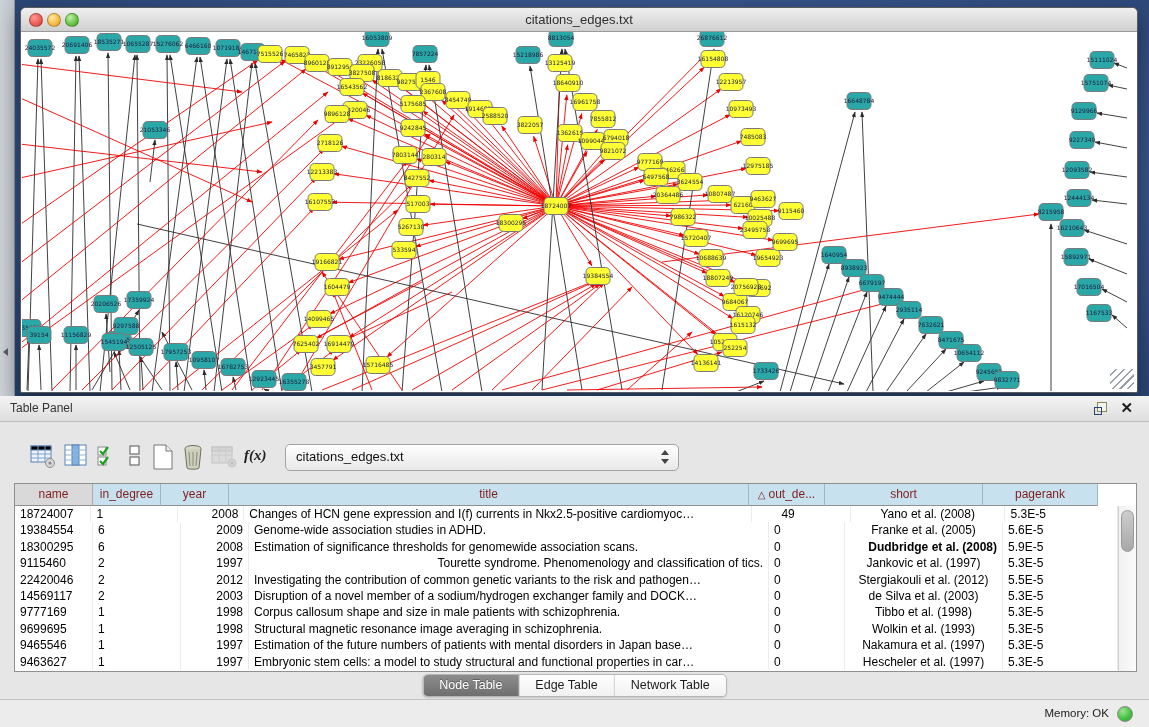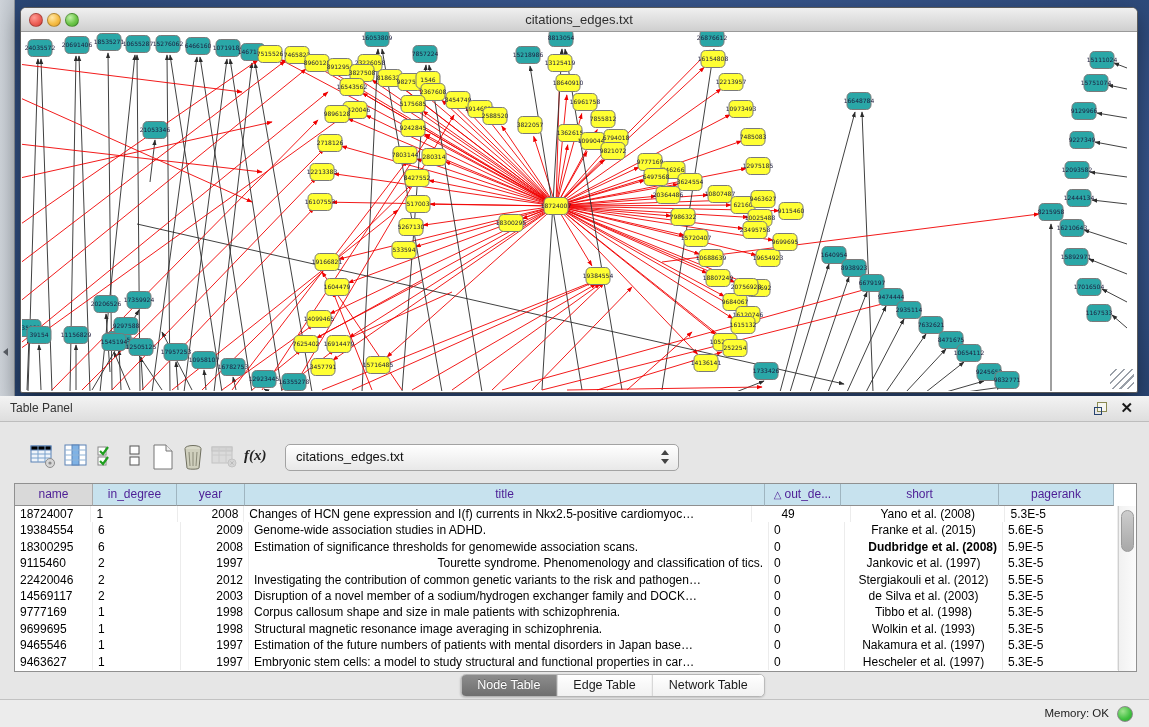--- a/index.html
+++ b/index.html
@@ -50,37 +50,37 @@
   .combo-text{position:absolute;left:10px;top:4px;font-size:13px;color:#111;}
   .combo-arrows{position:absolute;right:9px;top:4px;width:9px;height:16px;}
   .combo-arrows .up{position:absolute;left:1px;top:1px;width:0;height:0;
       border-left:4px solid transparent;border-right:4px solid transparent;border-bottom:5px solid #444;}
   .combo-arrows .dn{position:absolute;left:1px;bottom:1px;width:0;height:0;
       border-left:4px solid transparent;border-right:4px solid transparent;border-top:5px solid #444;}
 
   .table-wrap{position:absolute;left:14px;top:87px;width:1121px;height:187px;background:#fff;
               border:1px solid #909090;overflow:hidden;}
   .thead{position:absolute;left:0;top:0;width:1103px;height:22px;display:flex;}
-  .th{box-sizing:border-box;height:22px;line-height:21px;text-align:center;font-size:12px;color:#4c1d95;
+  .th{box-sizing:border-box;height:22px;line-height:21px;text-align:center;font-size:12px;color:#7f1d1d;
       background:#c7e2ee;border-right:1px solid #9fb5c0;border-bottom:1px solid #8f8f8f;overflow:hidden;white-space:nowrap;}
   .th.gray{background:#d9d9d9;border-right:1px solid #aaa;}
   .sort-tri{font-size:10px;margin-right:3px;}
   .tbody{position:absolute;left:0;top:22px;width:1103px;height:165px;overflow:hidden;}
   .tr{display:flex;height:16.4px;}
   .td{box-sizing:border-box;font-size:12px;line-height:16.4px;color:#000;white-space:nowrap;overflow:hidden;
       border-right:1px solid #ececec;padding:0 5px;}
   .vscroll{position:absolute;right:0;top:22px;width:17px;bottom:0;background:linear-gradient(to right,#f1f1f1,#fbfbfb);
            border-left:1px solid #cfcfcf;}
   .vthumb{position:absolute;left:2px;top:4px;width:11px;height:40px;border-radius:7px;
           background:linear-gradient(#cdcdcd,#a8a8a8);border:1px solid #9a9a9a;}
 
   .tabstrip{position:absolute;left:0;top:276px;width:100%;height:27px;}
   .seg-group{position:absolute;left:50%;top:2px;transform:translateX(-50%);display:flex;
              border:1px solid #b5b5b5;border-radius:5px;overflow:hidden;background:#fcfcfc;
-             box-shadow:0 1px 2px rgba(0,0,0,.15);margin-left:38px;}
+             box-shadow:0 1px 2px rgba(0,0,0,.15);}
   .seg{padding:0 16px;height:21px;line-height:21px;font-size:12.5px;color:#1c1c1c;
        background:linear-gradient(#ffffff,#f1f1f1);border-right:1px solid #c9c9c9;}
   .seg:last-child{border-right:none;}
   .seg.sel{background:linear-gradient(#8d8d8d,#6e6e6e);color:#fff;text-shadow:0 -1px 0 rgba(0,0,0,.3);}
 
   .statusbar{position:absolute;left:0;top:699px;width:1149px;height:28px;background:#ececec;
              border-top:1px solid #c2c2c2;}
   .mem-label{position:absolute;right:40px;top:7px;font-size:11.5px;color:#222;}
   .mem-dot{position:absolute;right:16px;top:6px;width:14px;height:14px;border-radius:50%;
            background:radial-gradient(circle at 35% 30%,#9fe48f,#3fbf3f 60%,#2da22d);border:1px solid #8a8a8a;}
@@ -868,21 +868,21 @@
       <span class="combo-arrows">
           <span class="up"></span>
           <span class="dn"></span>
         </span>
     </div>
   </div>
 
   <div class="table-wrap">
     <div class="thead" id="thead">
         <div class="th gray" style="width: 78px;">name</div>
-        <div class="th" style="width: 84px;">in_degree</div>
+        <div class="th" style="width: 68px;">in_degree</div>
         <div class="th" style="width: 68px;">year</div>
         <div class="th" style="width: 520px;">title</div>
         <div class="th" style="width: 76px;"><span class="sort-tri">△</span>out_de...</div>
         <div class="th" style="width: 158px;">short</div>
         <div class="th" style="width: 115px;">pagerank</div>
       </div>
     <div class="tbody" id="tbody">
         <div class="tr">
           <div class="td" style="width: 78px; text-align: left;">18724007</div>
           <div class="td" style="width: 88px; text-align: left;">1</div>
@@ -891,21 +891,21 @@
           <div class="td" style="width: 76px; text-align: left; margin-left: 24px;">49</div>
           <div class="td" style="width: 158px; text-align: center;">Yano et al. (2008)</div>
           <div class="td" style="width: 115px; text-align: left;">5.3E-5</div>
         </div>
         <div class="tr">
           <div class="td" style="width: 78px; text-align: left;">19384554</div>
           <div class="td" style="width: 88px; text-align: left;">6</div>
           <div class="td" style="width: 68px; text-align: right;">2009</div>
           <div class="td" style="width: 520px; text-align: left;">Genome-wide association studies in ADHD.</div>
           <div class="td" style="width: 76px; text-align: left;">0</div>
-          <div class="td" style="width: 158px; text-align: center;">Franke et al. (2015)</div>
+          <div class="td" style="width: 158px; text-align: center;">Franke et al. (2005)</div>
           <div class="td" style="width: 115px; text-align: left;">5.6E-5</div>
         </div>
         <div class="tr">
           <div class="td" style="width: 78px; text-align: left;">18300295</div>
           <div class="td" style="width: 88px; text-align: left;">6</div>
           <div class="td" style="width: 68px; text-align: right;">2008</div>
           <div class="td" style="width: 520px; text-align: left;">Estimation of significance thresholds for genomewide association scans.</div>
           <div class="td" style="width: 76px; text-align: left;">0</div>
           <div class="td" style="width: 158px; text-align: right; font-weight: bold;">Dudbridge et al. (2008)</div>
           <div class="td" style="width: 115px; text-align: left;">5.9E-5</div>

